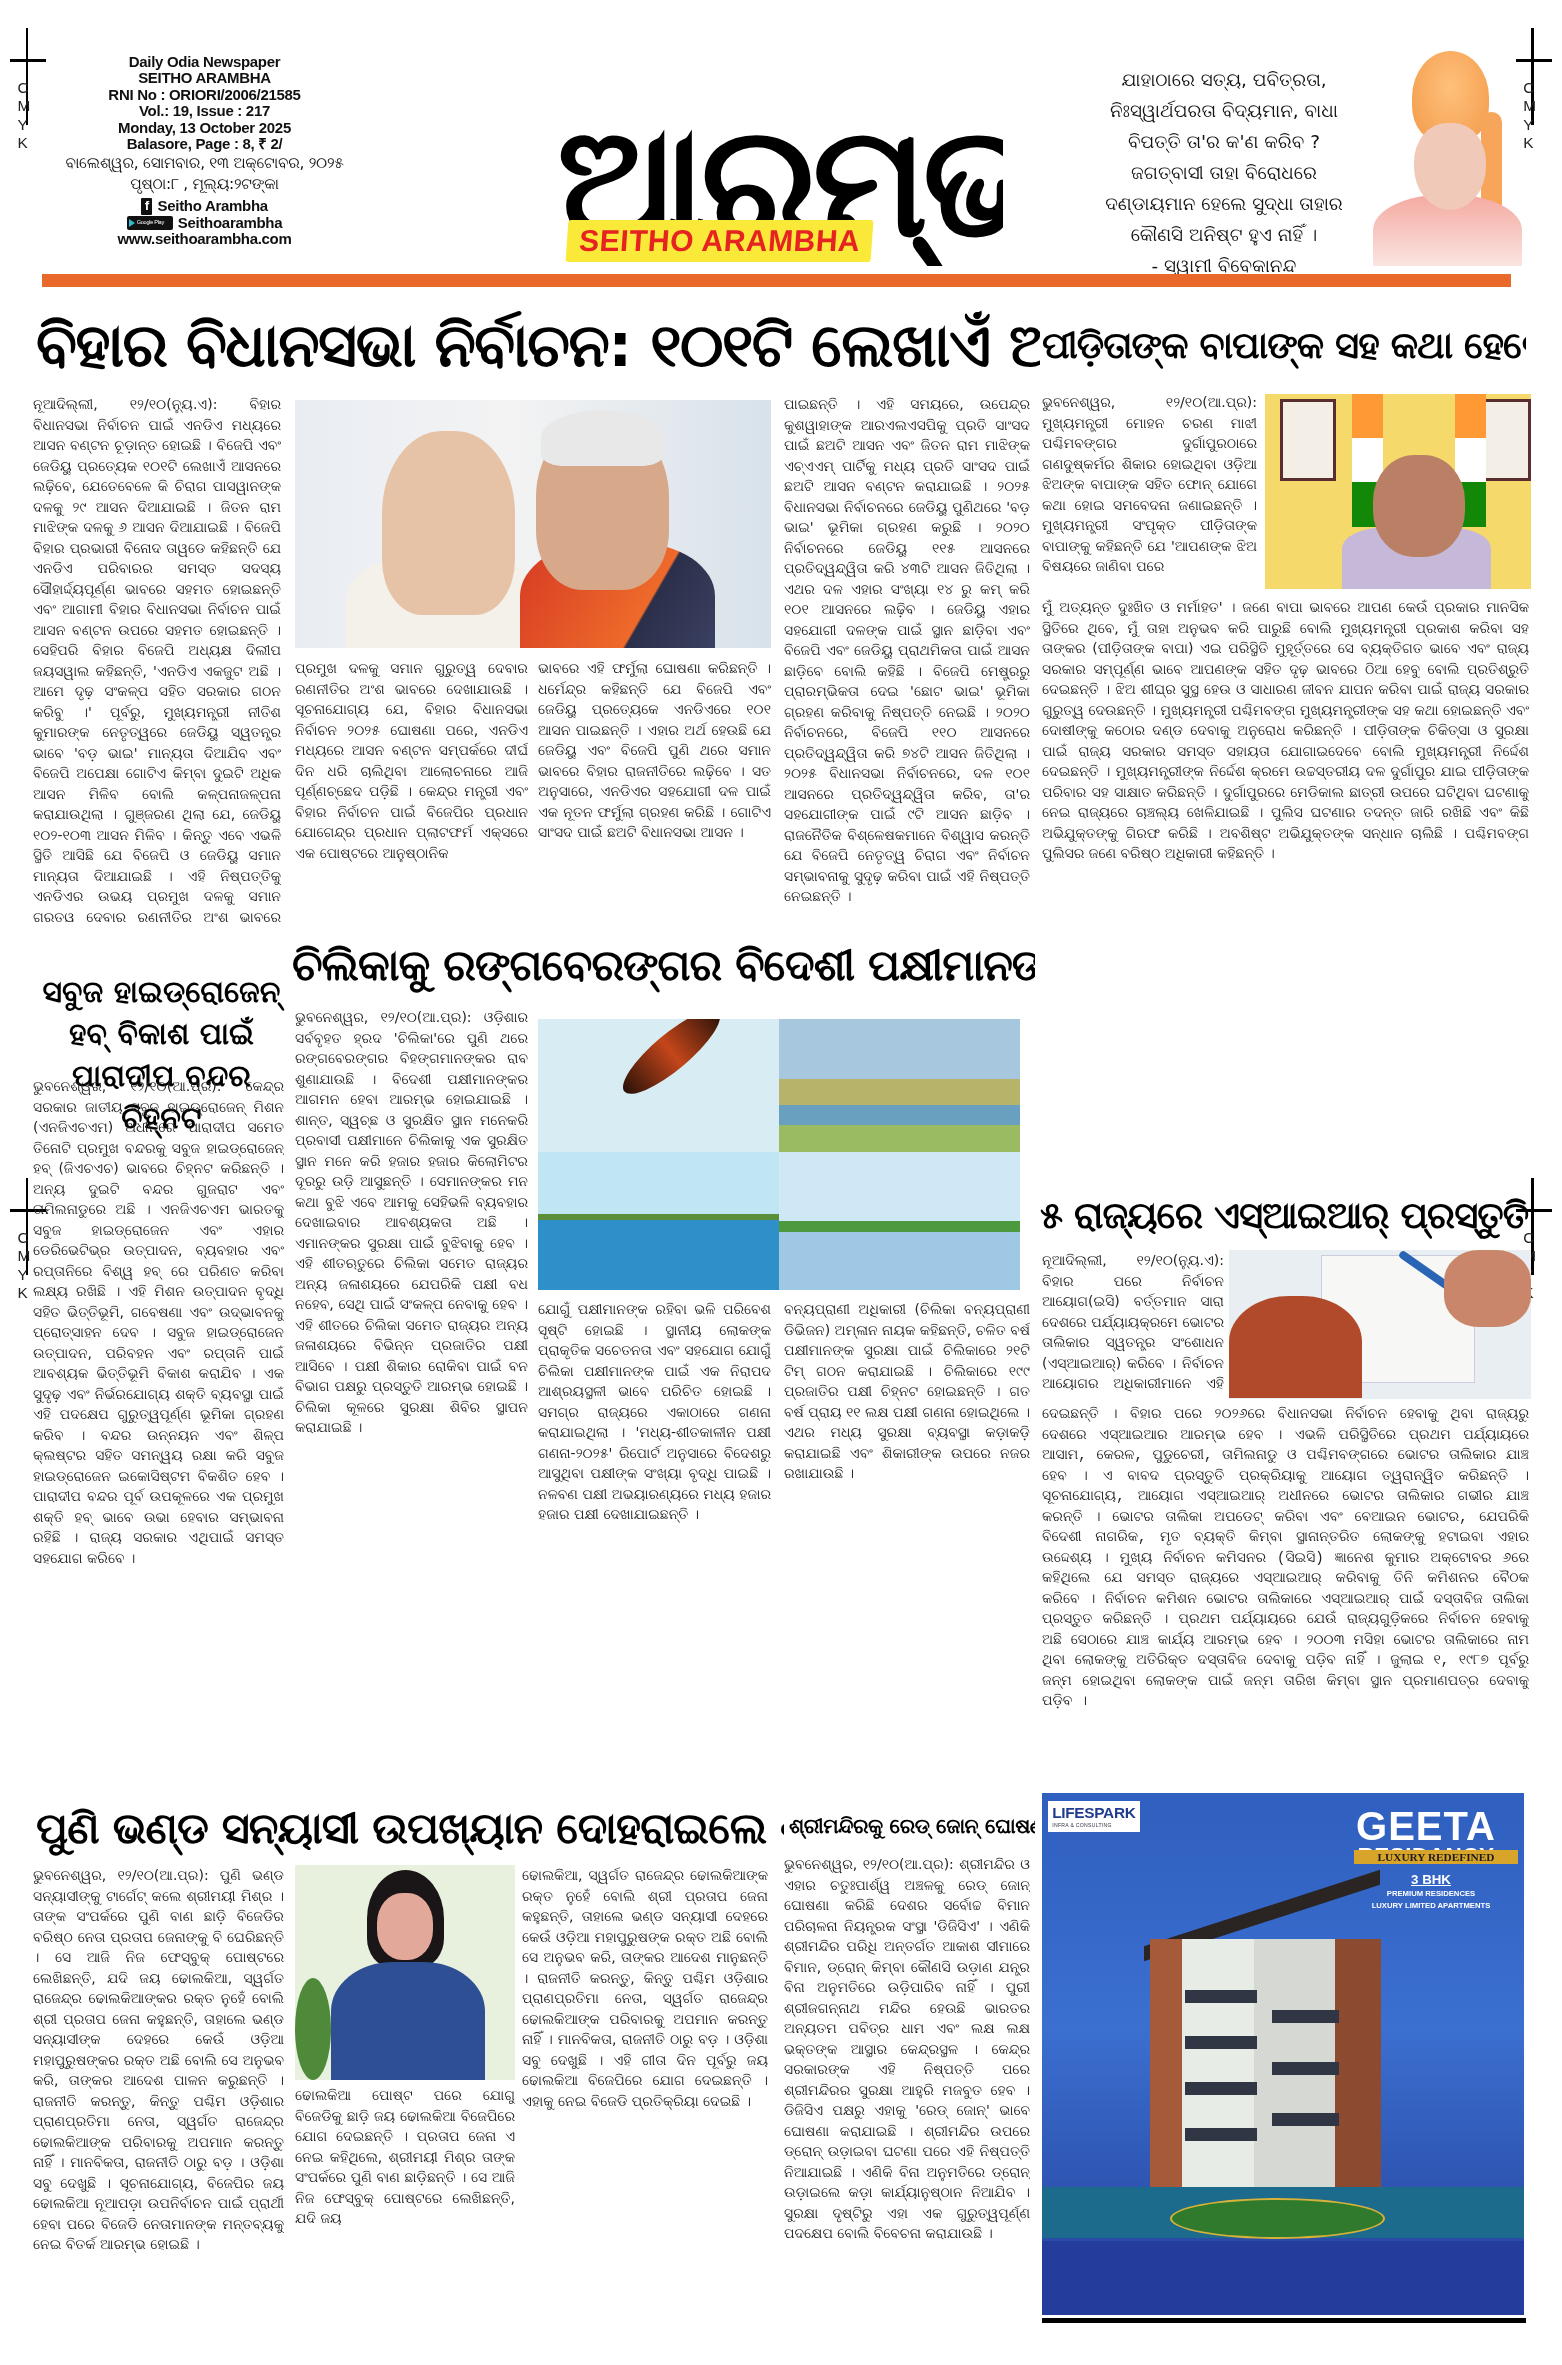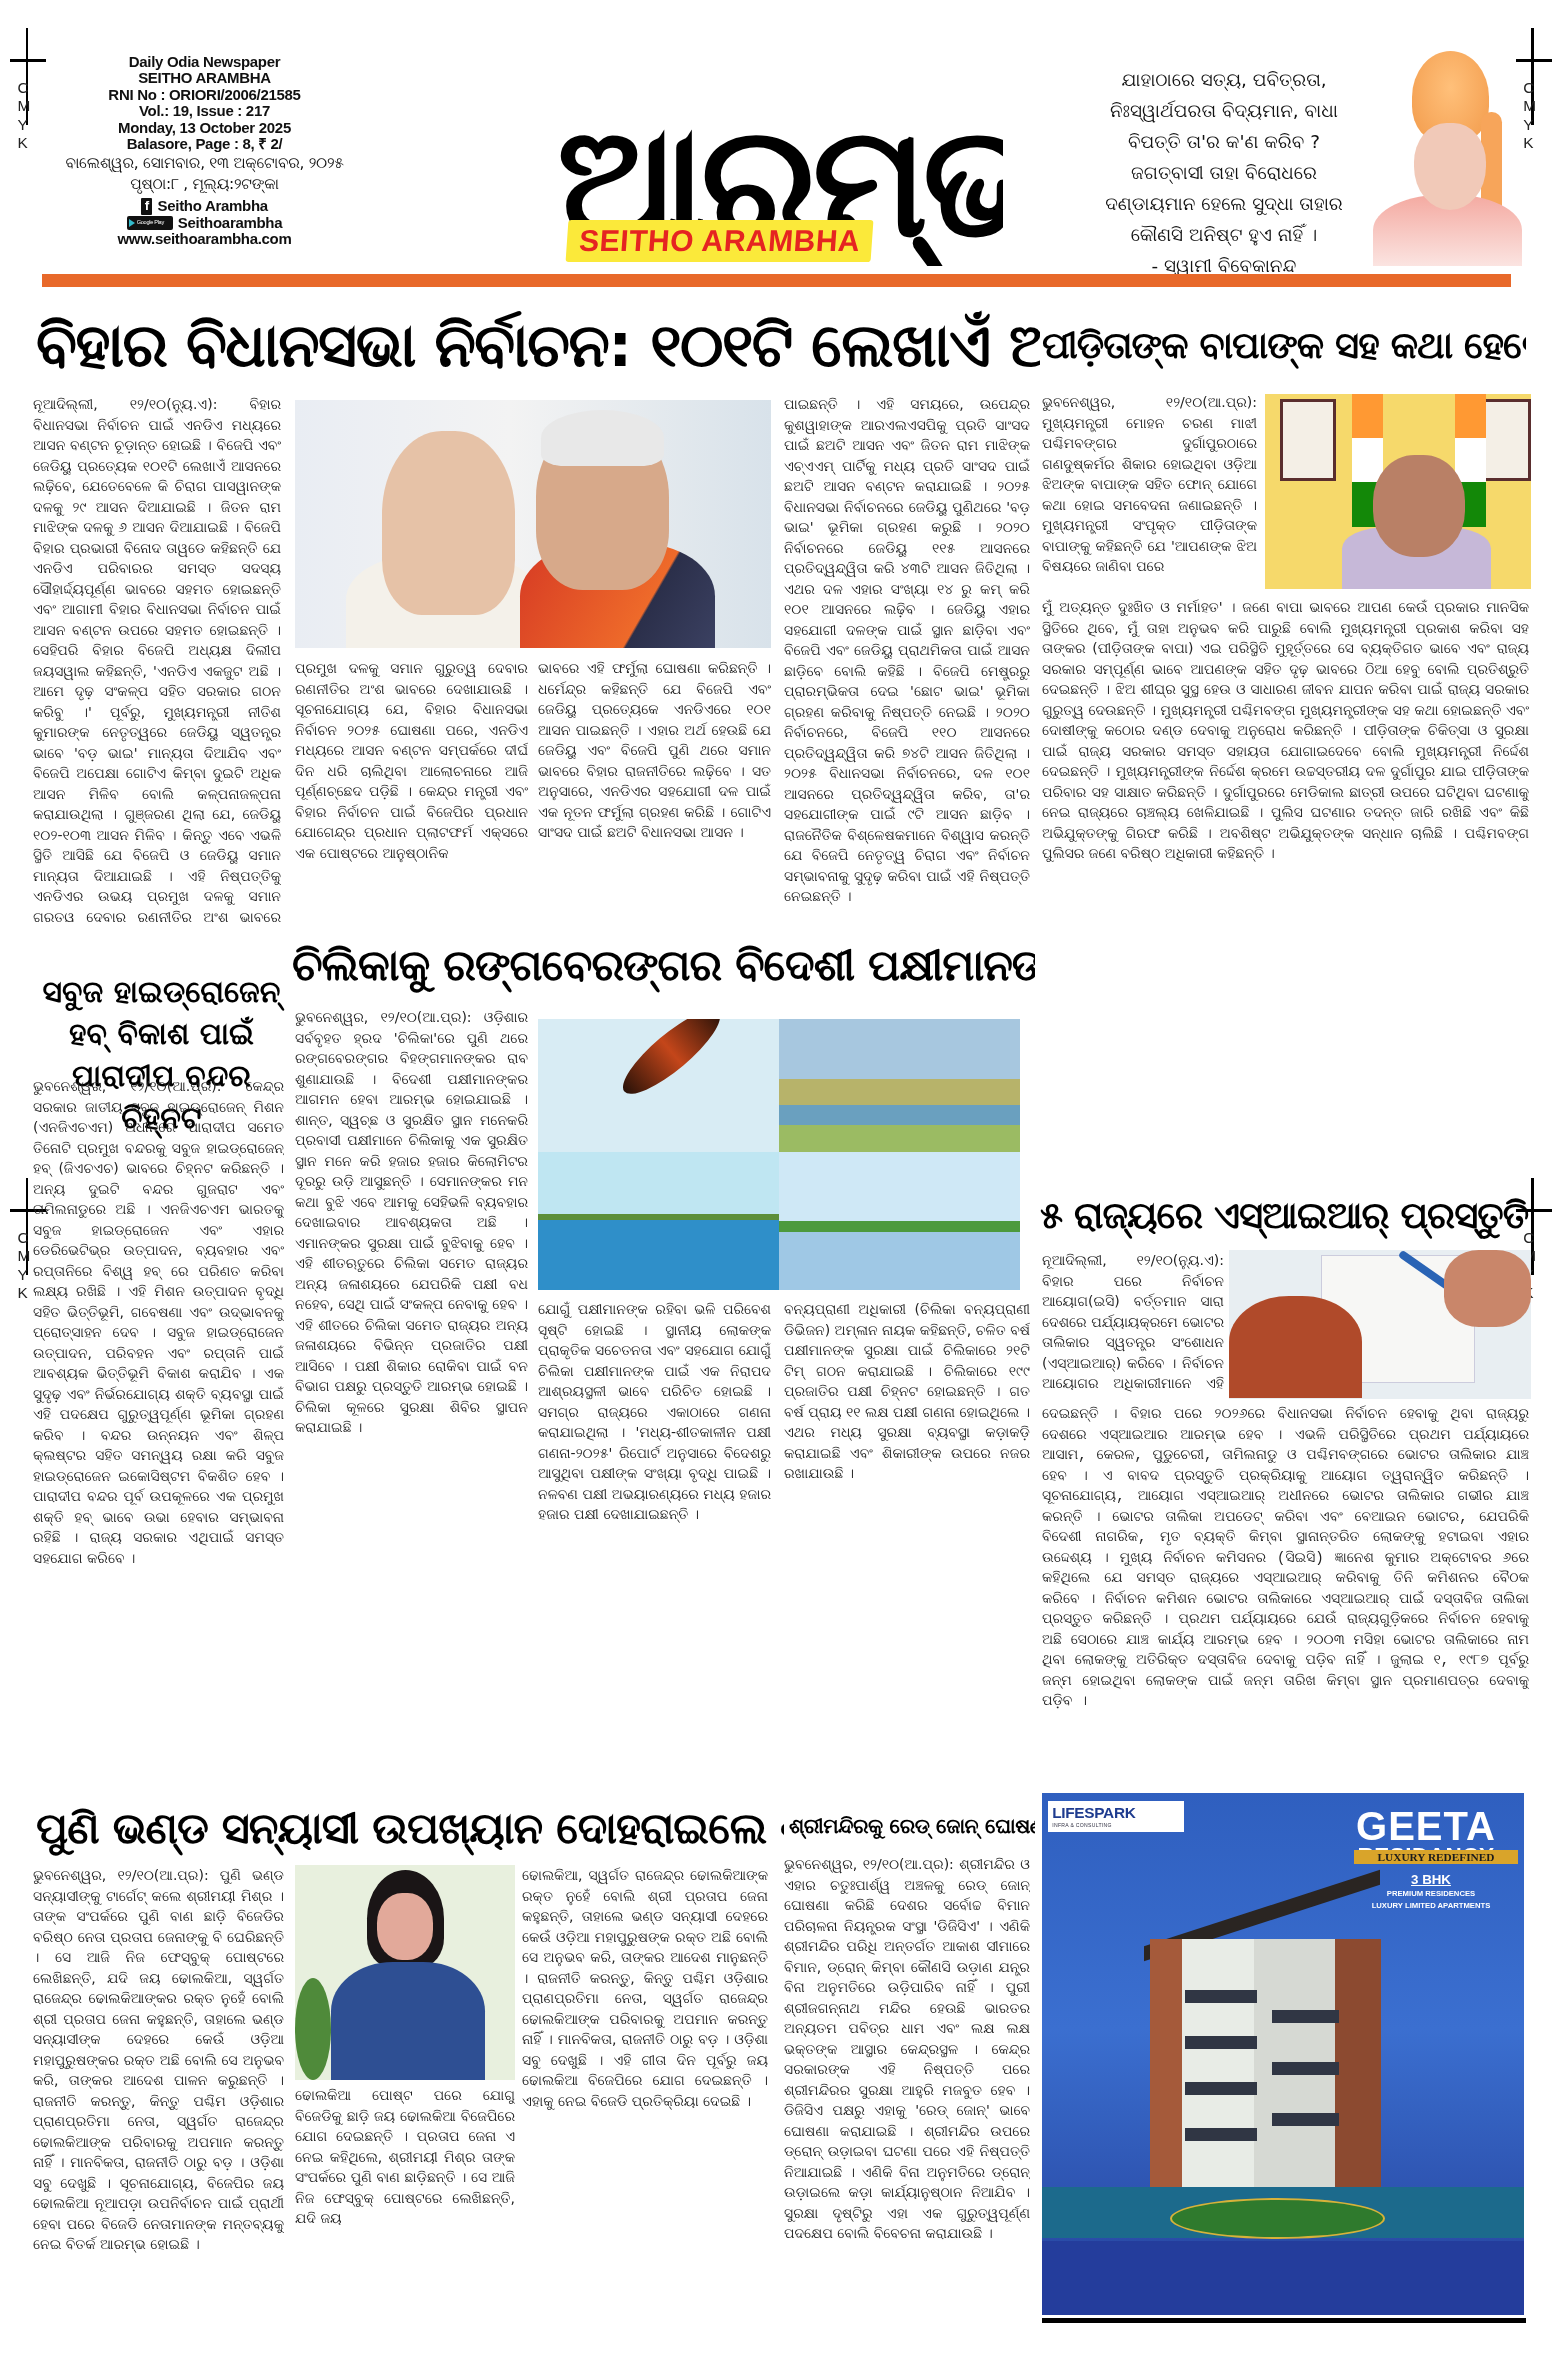--- a/index.html
+++ b/index.html
@@ -78,21 +78,21 @@
   .ph-sir .hand2 { position: absolute; left: 215px; top: 0; width: 87px; height: 77px; background: #c9866a; border-radius: 40%; }
 
   .ph-woman { left: 295px; top: 1865px; width: 220px; height: 215px; background: #e8f0de; }
   .ph-woman .hair { position: absolute; left: 72px; top: 5.1px; width: 77px; height: 97px; background: #1a1516; border-radius: 50% 50% 30% 30%; }
   .ph-woman .face { position: absolute; left: 82px; top: 28px; width: 56px; height: 67px; background: #e2a99a; border-radius: 45%; }
   .ph-woman .saree { position: absolute; left: 36px; top: 97px; width: 154px; height: 123px; background: #2e4f93; border-radius: 40% 40% 0 0; }
   .ph-woman .plant { position: absolute; left: 0; top: 113px; width: 36px; height: 102px; background: #4f8a3a; border-radius: 50%; }
 
   
   .ad { position: absolute; left: 1042px; top: 1793px; width: 482px; height: 522px; background: linear-gradient(#2f5fbf, #3b6fd0 45%, #24409a); overflow: hidden; }
-  .ad-logo { position: absolute; left: 6.1px; top: 8.2px; width: 136px; height: 31px; background: #fff; padding: 3.1px 4.1px; }
+  .ad-logo { position: absolute; left: 6.1px; top: 8.2px; width: 92px; height: 31px; background: #fff; padding: 3.1px 4.1px; }
   .ad-logo .nm { font: bold 15.4px/17.4px "Liberation Sans", sans-serif; color: #1f3c8f; letter-spacing: -0.3px; }
   .ad-logo .sub { font: 5.1px/6.1px "Liberation Sans", sans-serif; color: #334; letter-spacing: 0.3px; }
   .ad-title { position: absolute; left: 307px; top: 15.4px; width: 154px; text-align: center; color: #fff; font-family: "Liberation Sans", sans-serif; font-weight: bold; }
   .ad-title .t1 { font-size: 40px; line-height: 36px; letter-spacing: 1px; }
   .ad-title .t2 { font-size: 22.5px; line-height: 24.6px; letter-spacing: 0.5px; }
   .ad-tag { position: absolute; left: 312px; top: 57px; width: 164px; height: 14.3px; background: #d9a42a; color: #1b1b1b; font: bold 11.3px/14.3px "Liberation Serif", serif; text-align: center; }
   .ad-lines { position: absolute; left: 307px; top: 78px; width: 164px; text-align: center; color: #fff; font-family: "Liberation Sans", sans-serif; font-weight: bold; }
   .ad-lines .l1 { font-size: 13.3px; line-height: 17.4px; text-decoration: underline; }
   .ad-lines .l2 { font-size: 7.7px; line-height: 11.3px; }
   .ad-building { position: absolute; left: 87px; top: 115px; width: 266px; height: 292px; }

